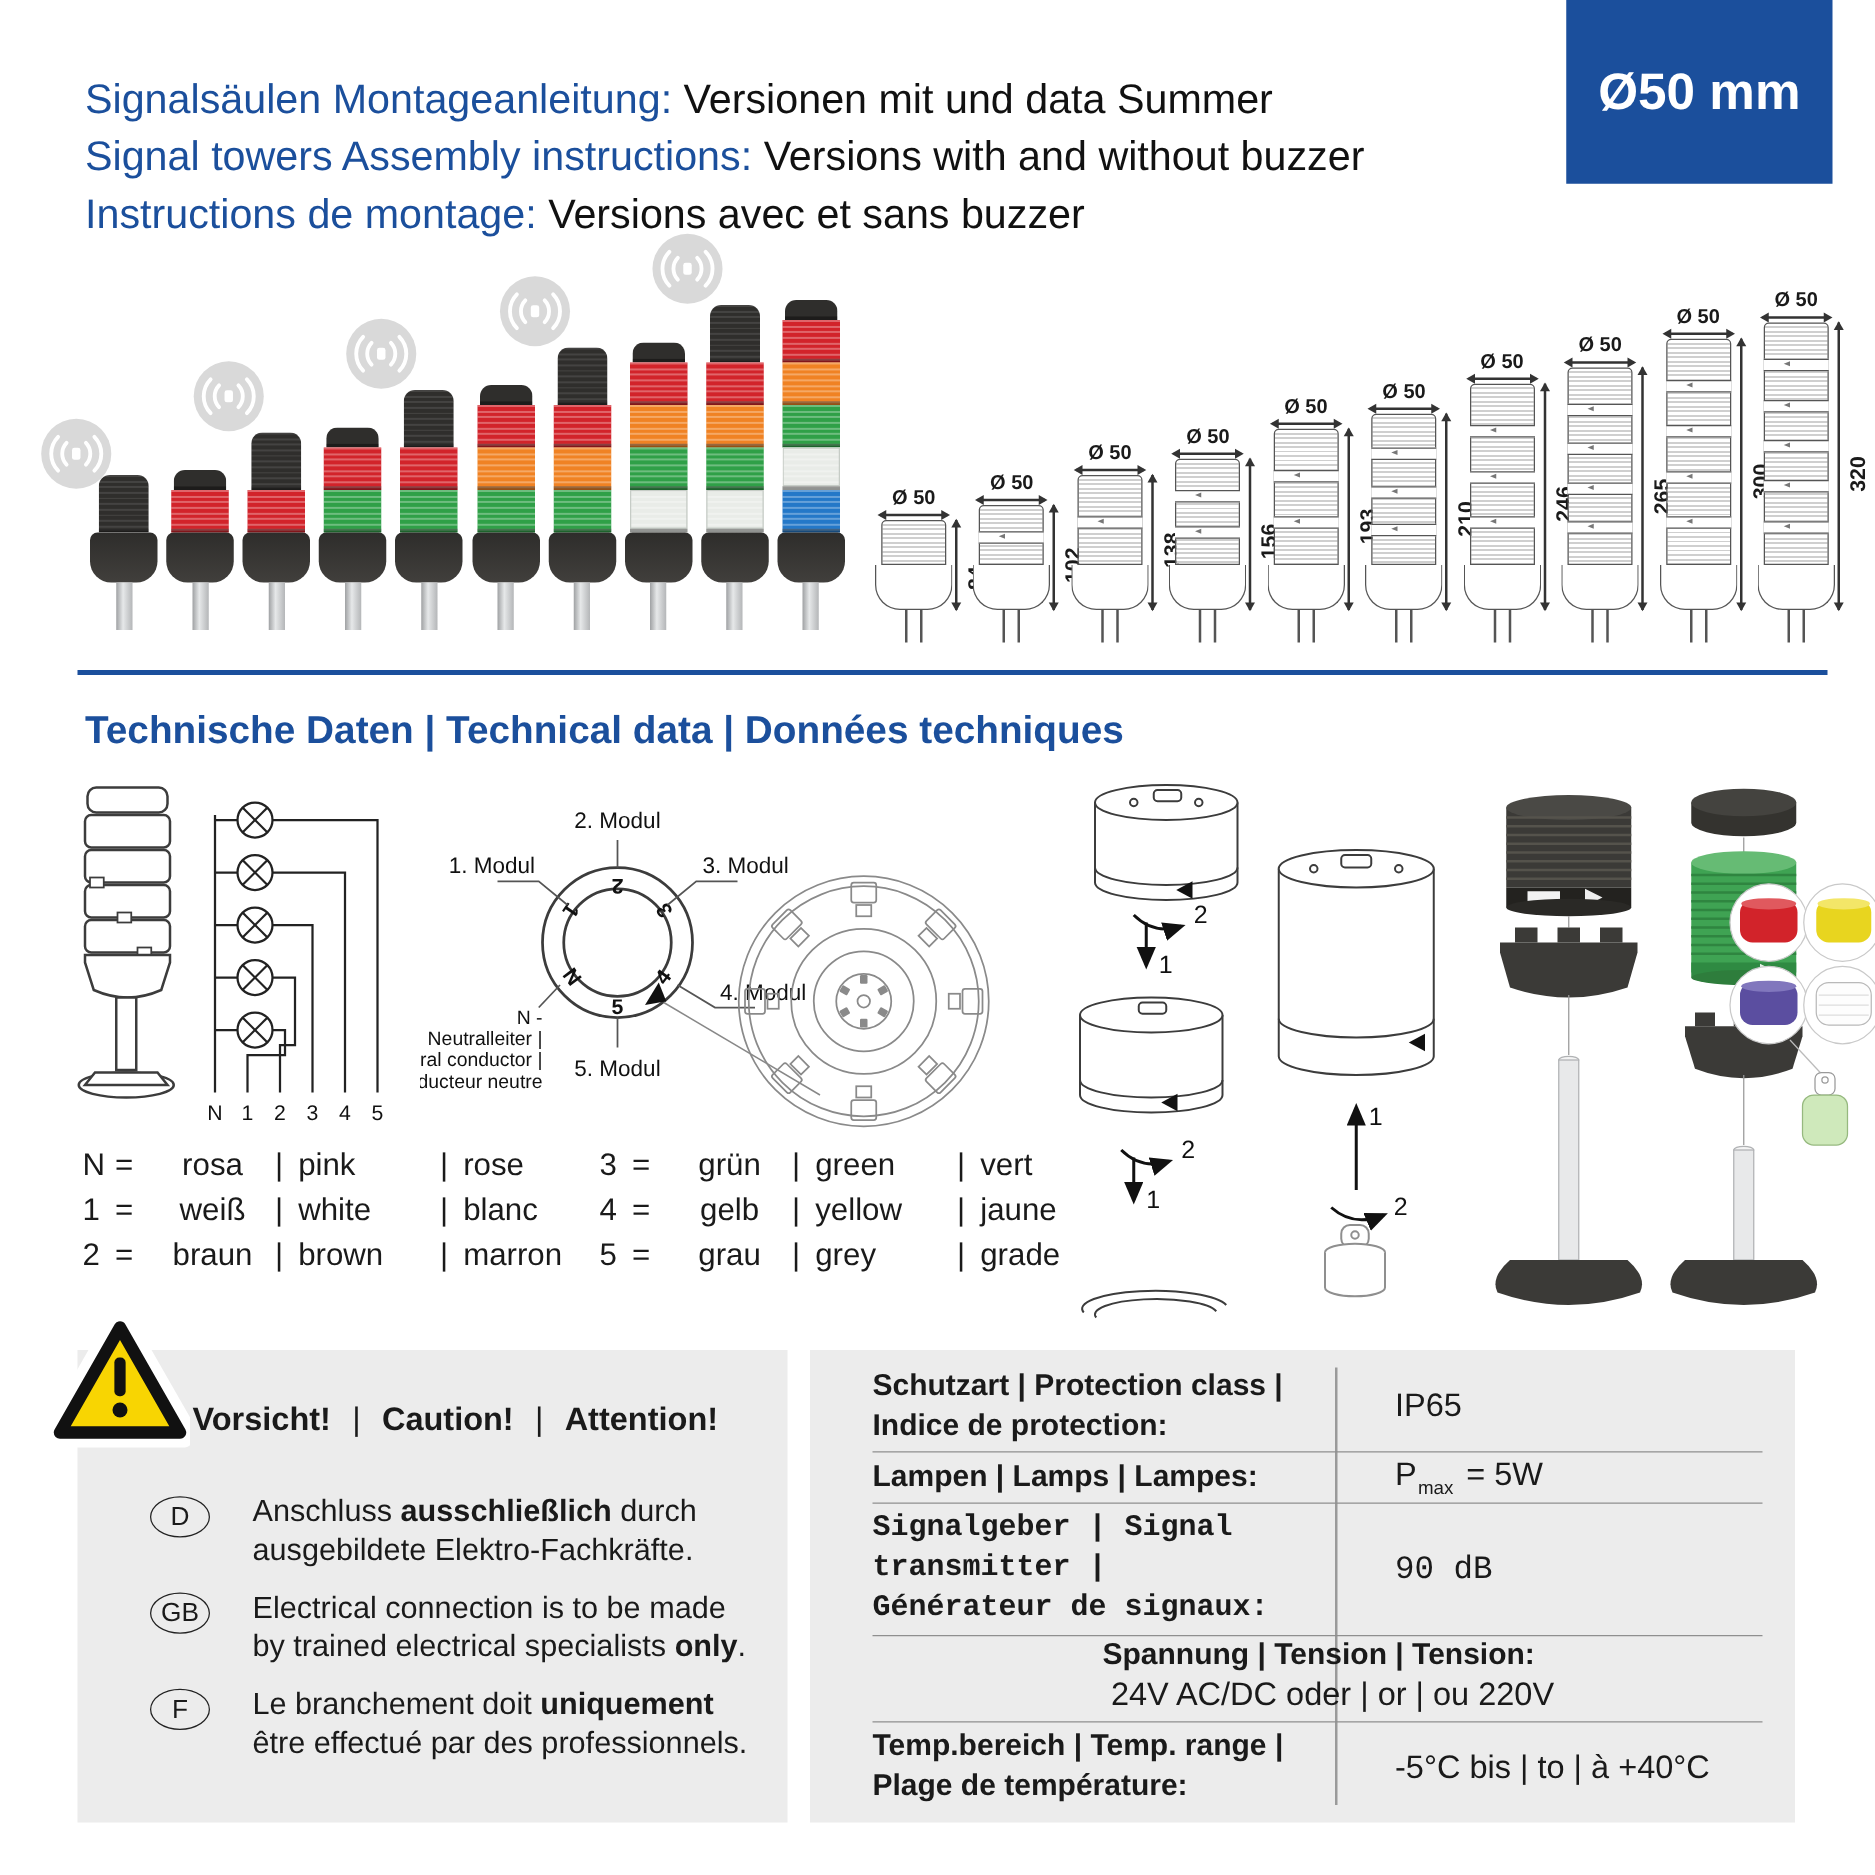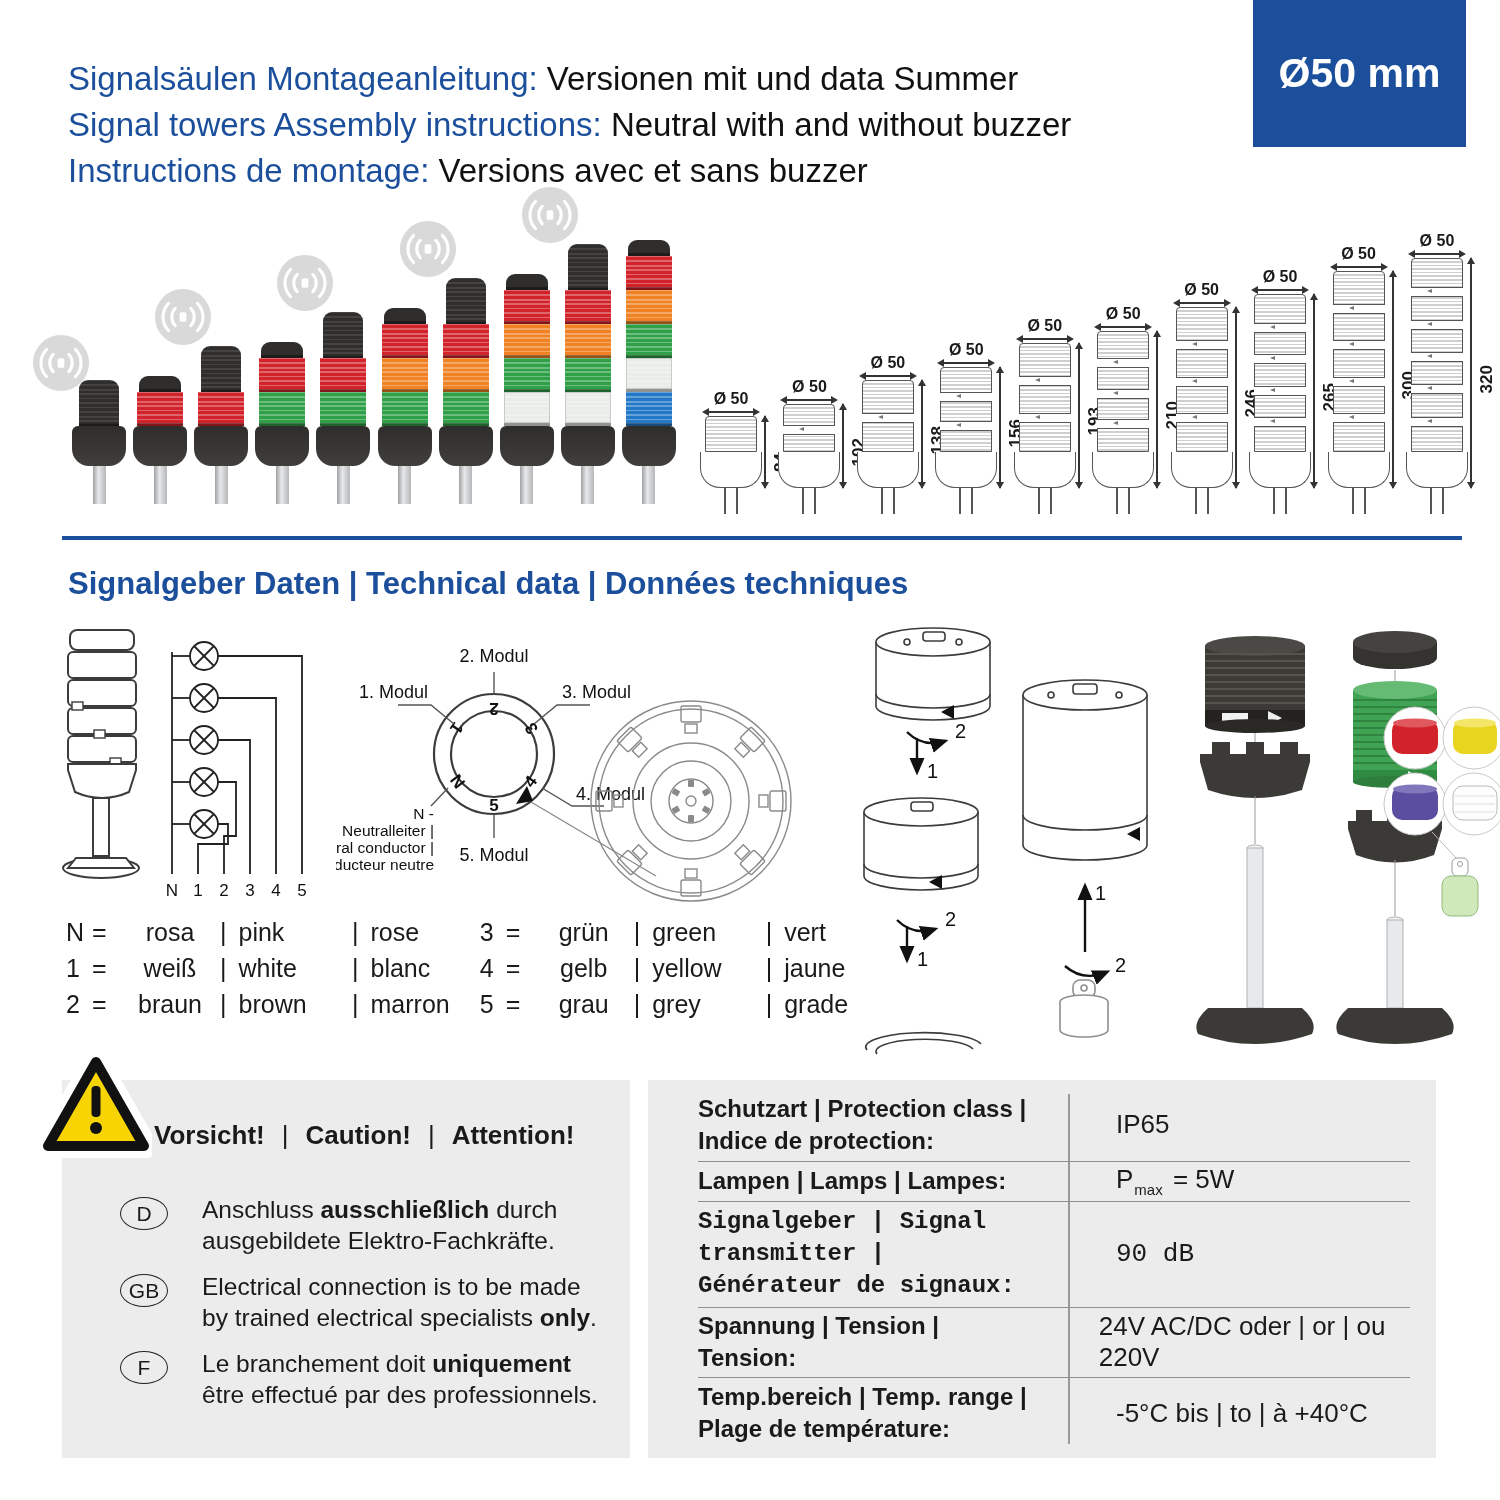--- a/index.html
+++ b/index.html
@@ -106,21 +106,21 @@
 </head>
 <body>
 
 <header class="abs" style="left:68px;top:56px">
   <div class="hline">
     <span class="hlead">Signalsäulen Montageanleitung:</span>
     <span class="hrest">Versionen mit und data Summer</span>
   </div>
   <div class="hline">
     <span class="hlead">Signal towers Assembly instructions:</span>
-    <span class="hrest">Neutral with and without buzzer</span>
+    <span class="hrest">Versions with and without buzzer</span>
   </div>
   <div class="hline">
     <span class="hlead">Instructions de montage:</span>
     <span class="hrest">Versions avec et sans buzzer</span>
   </div>
 </header>
 
 <div class="abs badge">
   <span>Ø50 mm</span>
 </div>
@@ -403,21 +403,21 @@
       <div class="dcables">
         <span></span>
         <span></span>
       </div>
       <div class="dimv" style="bottom: 26px; height: 230px;"></div>
       <div class="dimnum" style="bottom: 121px;">320</div>
     </div>
   </div>
 
 <div class="abs divider"></div>
-<div class="abs sechead">Signalgeber Daten | Technical data | Données techniques</div>
+<div class="abs sechead">Technische Daten | Technical data | Données techniques</div>
 
 <svg class="abs" style="left:52px;top:622px" width="292" height="292" viewBox="0 0 292 292">
   <g fill="#fff" stroke="#3c3c3c" stroke-width="2">
     <rect x="18" y="8" width="64" height="20" rx="7"></rect>
     <rect x="16" y="30" width="68" height="26" rx="5"></rect>
     <rect x="16" y="58" width="68" height="26" rx="5"></rect>
     <rect x="16" y="86" width="68" height="26" rx="5"></rect>
     <rect x="16" y="114" width="68" height="26" rx="5"></rect>
     <rect x="20" y="80" width="11" height="8" stroke-width="1.4"></rect>
     <rect x="42" y="108" width="11" height="8" stroke-width="1.4"></rect>
@@ -796,21 +796,21 @@
         </div>
         <div class="tvalue"><span>P</span><span class="tsub">max</span><span> = 5W</span></div>
       </div>
       <div class="trow sep" style="flex-grow: 1.3; font-family: Liberation Mono, monospace;">
         <div class="tlabel">
           <div>Signalgeber | Signal transmitter |</div>
           <div>Générateur de signaux:</div>
         </div>
         <div class="tvalue">90 dB</div>
       </div>
-      <div class="trow sep" style="flex-grow: 0.92;">
+      <div class="trow sep" style="flex-grow: 0.92; flex-direction: column;">
         <div class="tlabel">
           <div>Spannung | Tension | Tension:</div>
         </div>
         <div class="tvalue">24V AC/DC oder | or | ou 220V</div>
       </div>
       <div class="trow sep" style="flex-grow: 1.3;">
         <div class="tlabel">
           <div>Temp.bereich | Temp. range |</div>
           <div>Plage de température:</div>
         </div>

